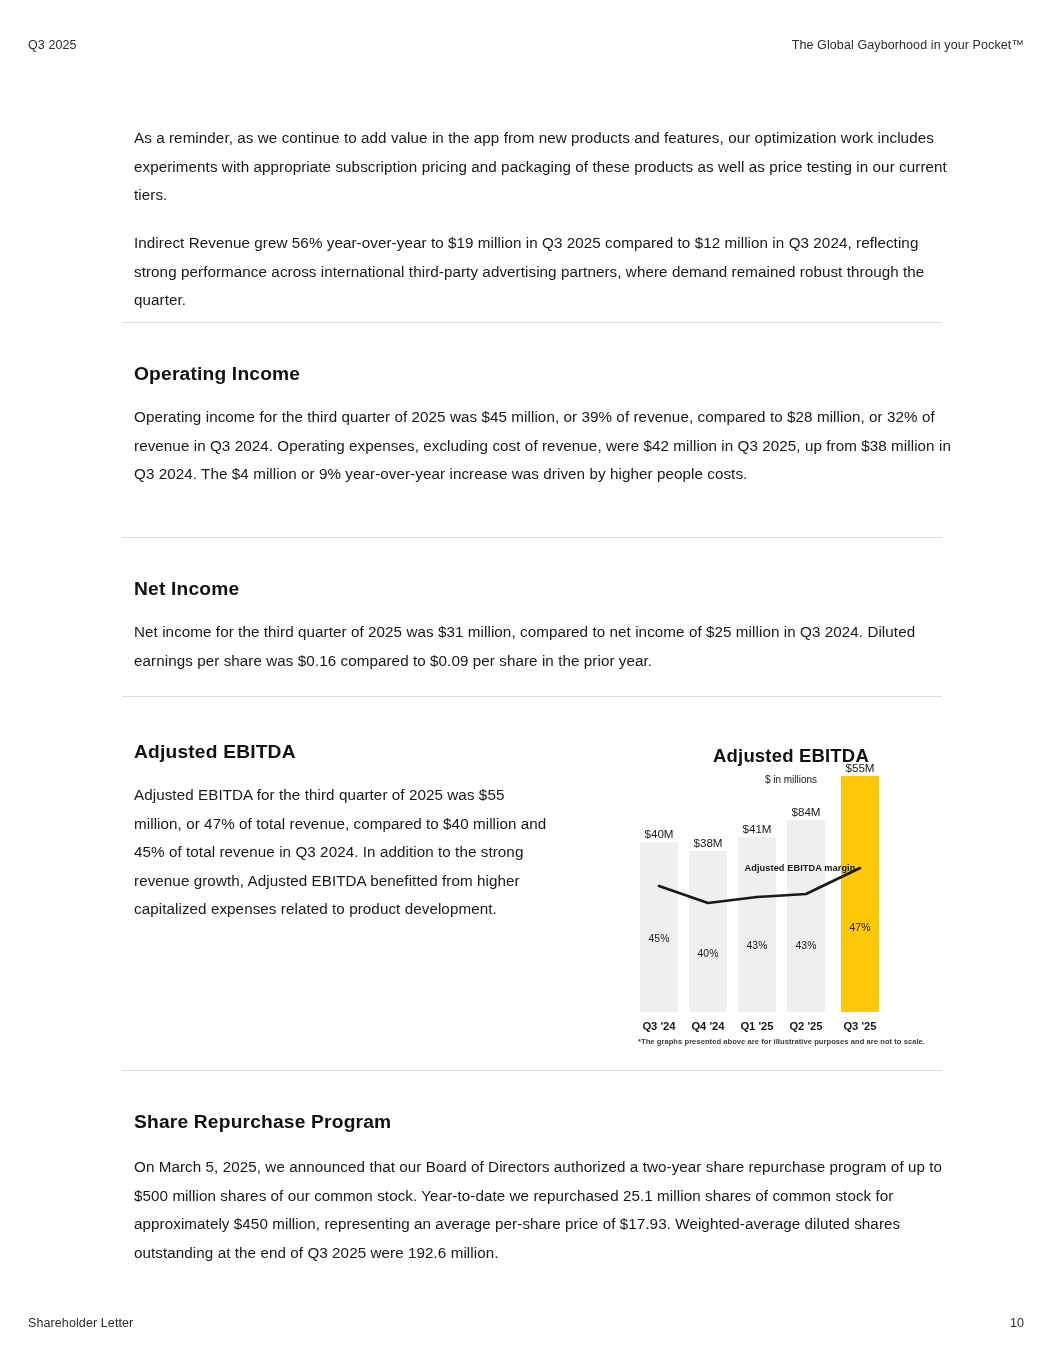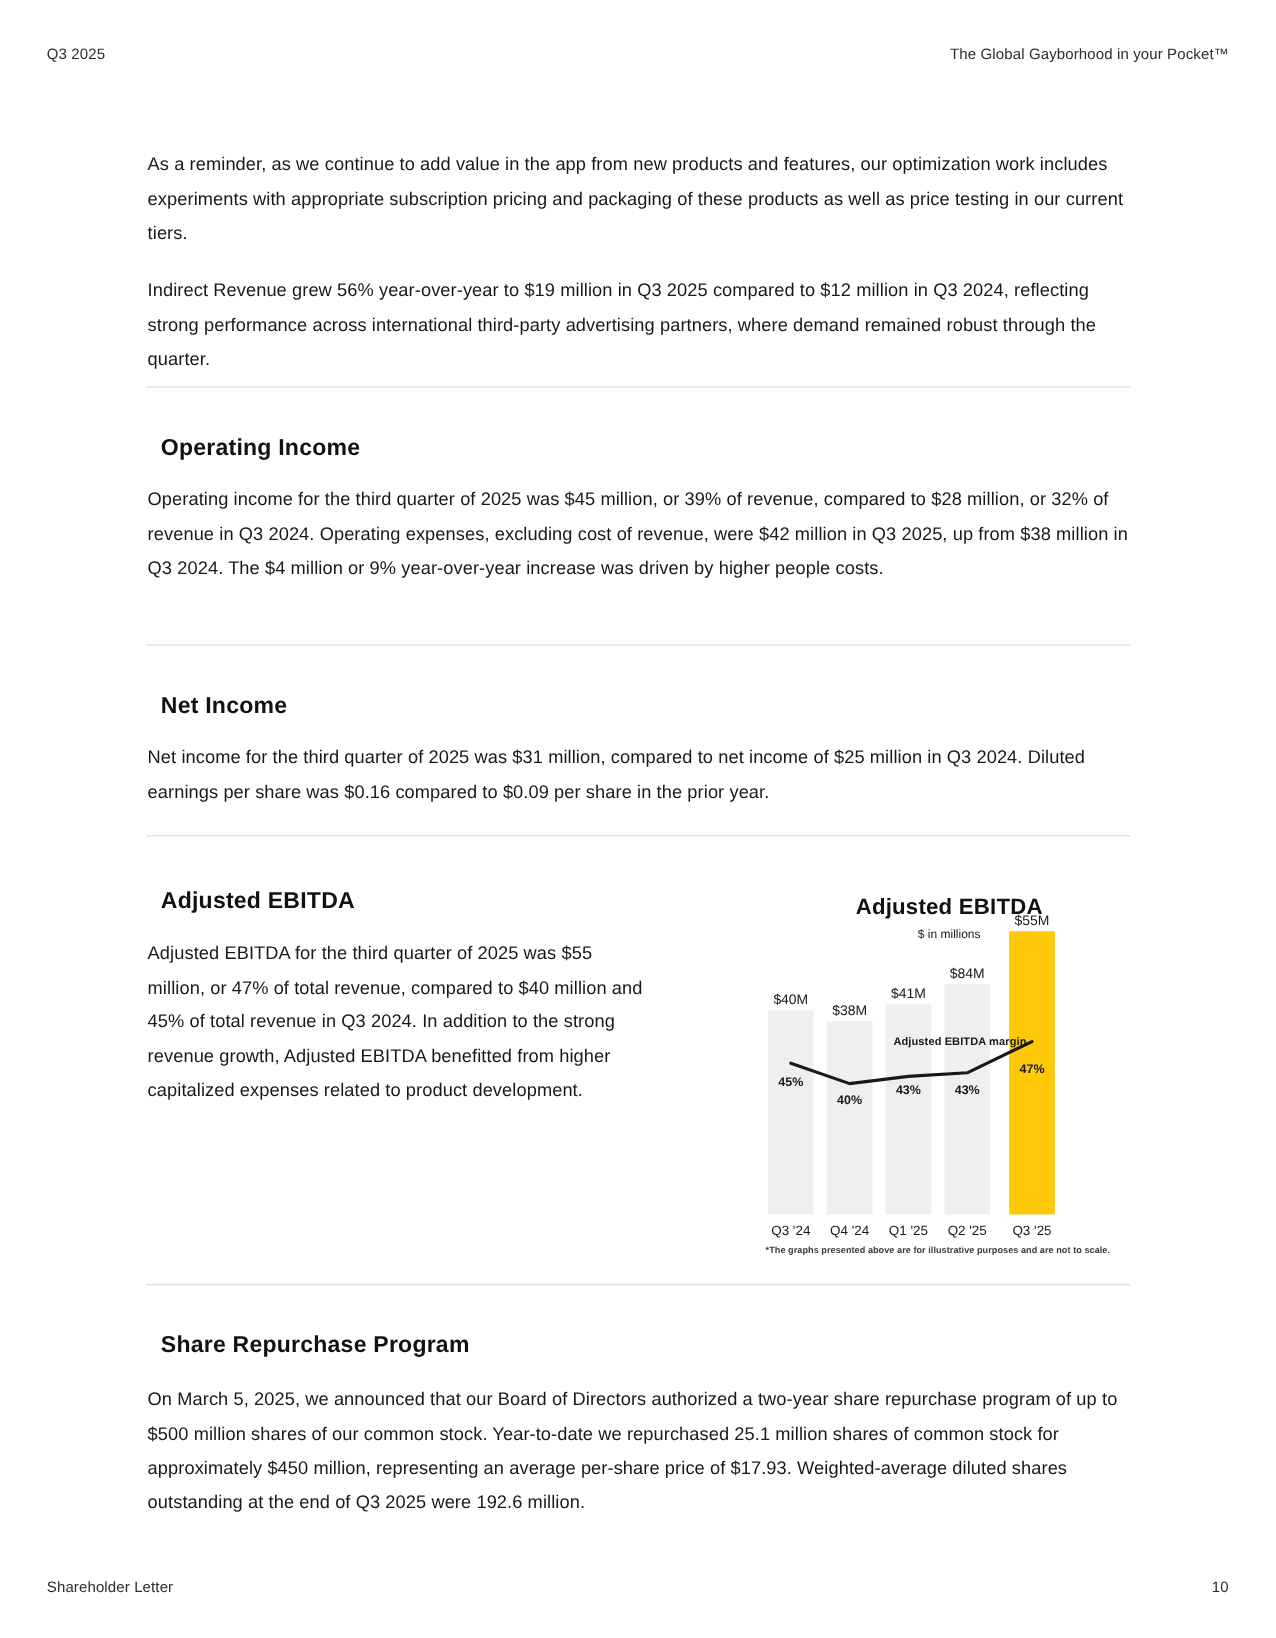--- a/index.html
+++ b/index.html
@@ -20,33 +20,33 @@
   .run-head, .run-foot {
     position: absolute;
     left: 0;
     width: 1063px;
     font-size: 12.5px;
     color: #2b2c2e;
     letter-spacing: 0.1px;
   }
   .run-head { top: 38px; }
   .run-foot { top: 1316px; }
-  .run-left  { position: absolute; left: 39px;  }
+  .run-left  { position: absolute; left: 28px;  }
   .run-right { position: absolute; right: 39px; }
 
   
   .content {
     position: absolute;
     left: 122px;
     top: 0;
     width: 820px;
   }
 
   p.body {
-    margin: 0 0 0 1px;
+    margin: 0 0 0 12px;
     font-size: 15.2px;
     line-height: 28.6px;
     color: #17181a;
     letter-spacing: 0.005em;
   }
 
   h2.section-title {
     margin: 12px;
     font-size: 19.2px;
     line-height: 26px;
@@ -126,30 +126,32 @@
     text-align: center;
     font-size: 11.6px;
     font-weight: 400;
     color: #17181a;
   }
   .pct-label {
     position: absolute;
     width: 50px;
     text-align: center;
     font-size: 10.4px;
-    font-weight: 700;
-    color: #17181a;
+    font-weight: 400;
+    color: #17181a;
+    margin-top: 36px;
   }
   .x-label {
     position: absolute;
     bottom: 18px;
     width: 56px;
     text-align: center;
     font-size: 11.2px;
     color: #17181a;
+    font-weight: bold;
   }
   .line-annotation {
     position: absolute;
     left: 82px;
     top: 118px;
     width: 160px;
     text-align: center;
     font-size: 9.2px;
     font-weight: 700;
     letter-spacing: 0.01em;

